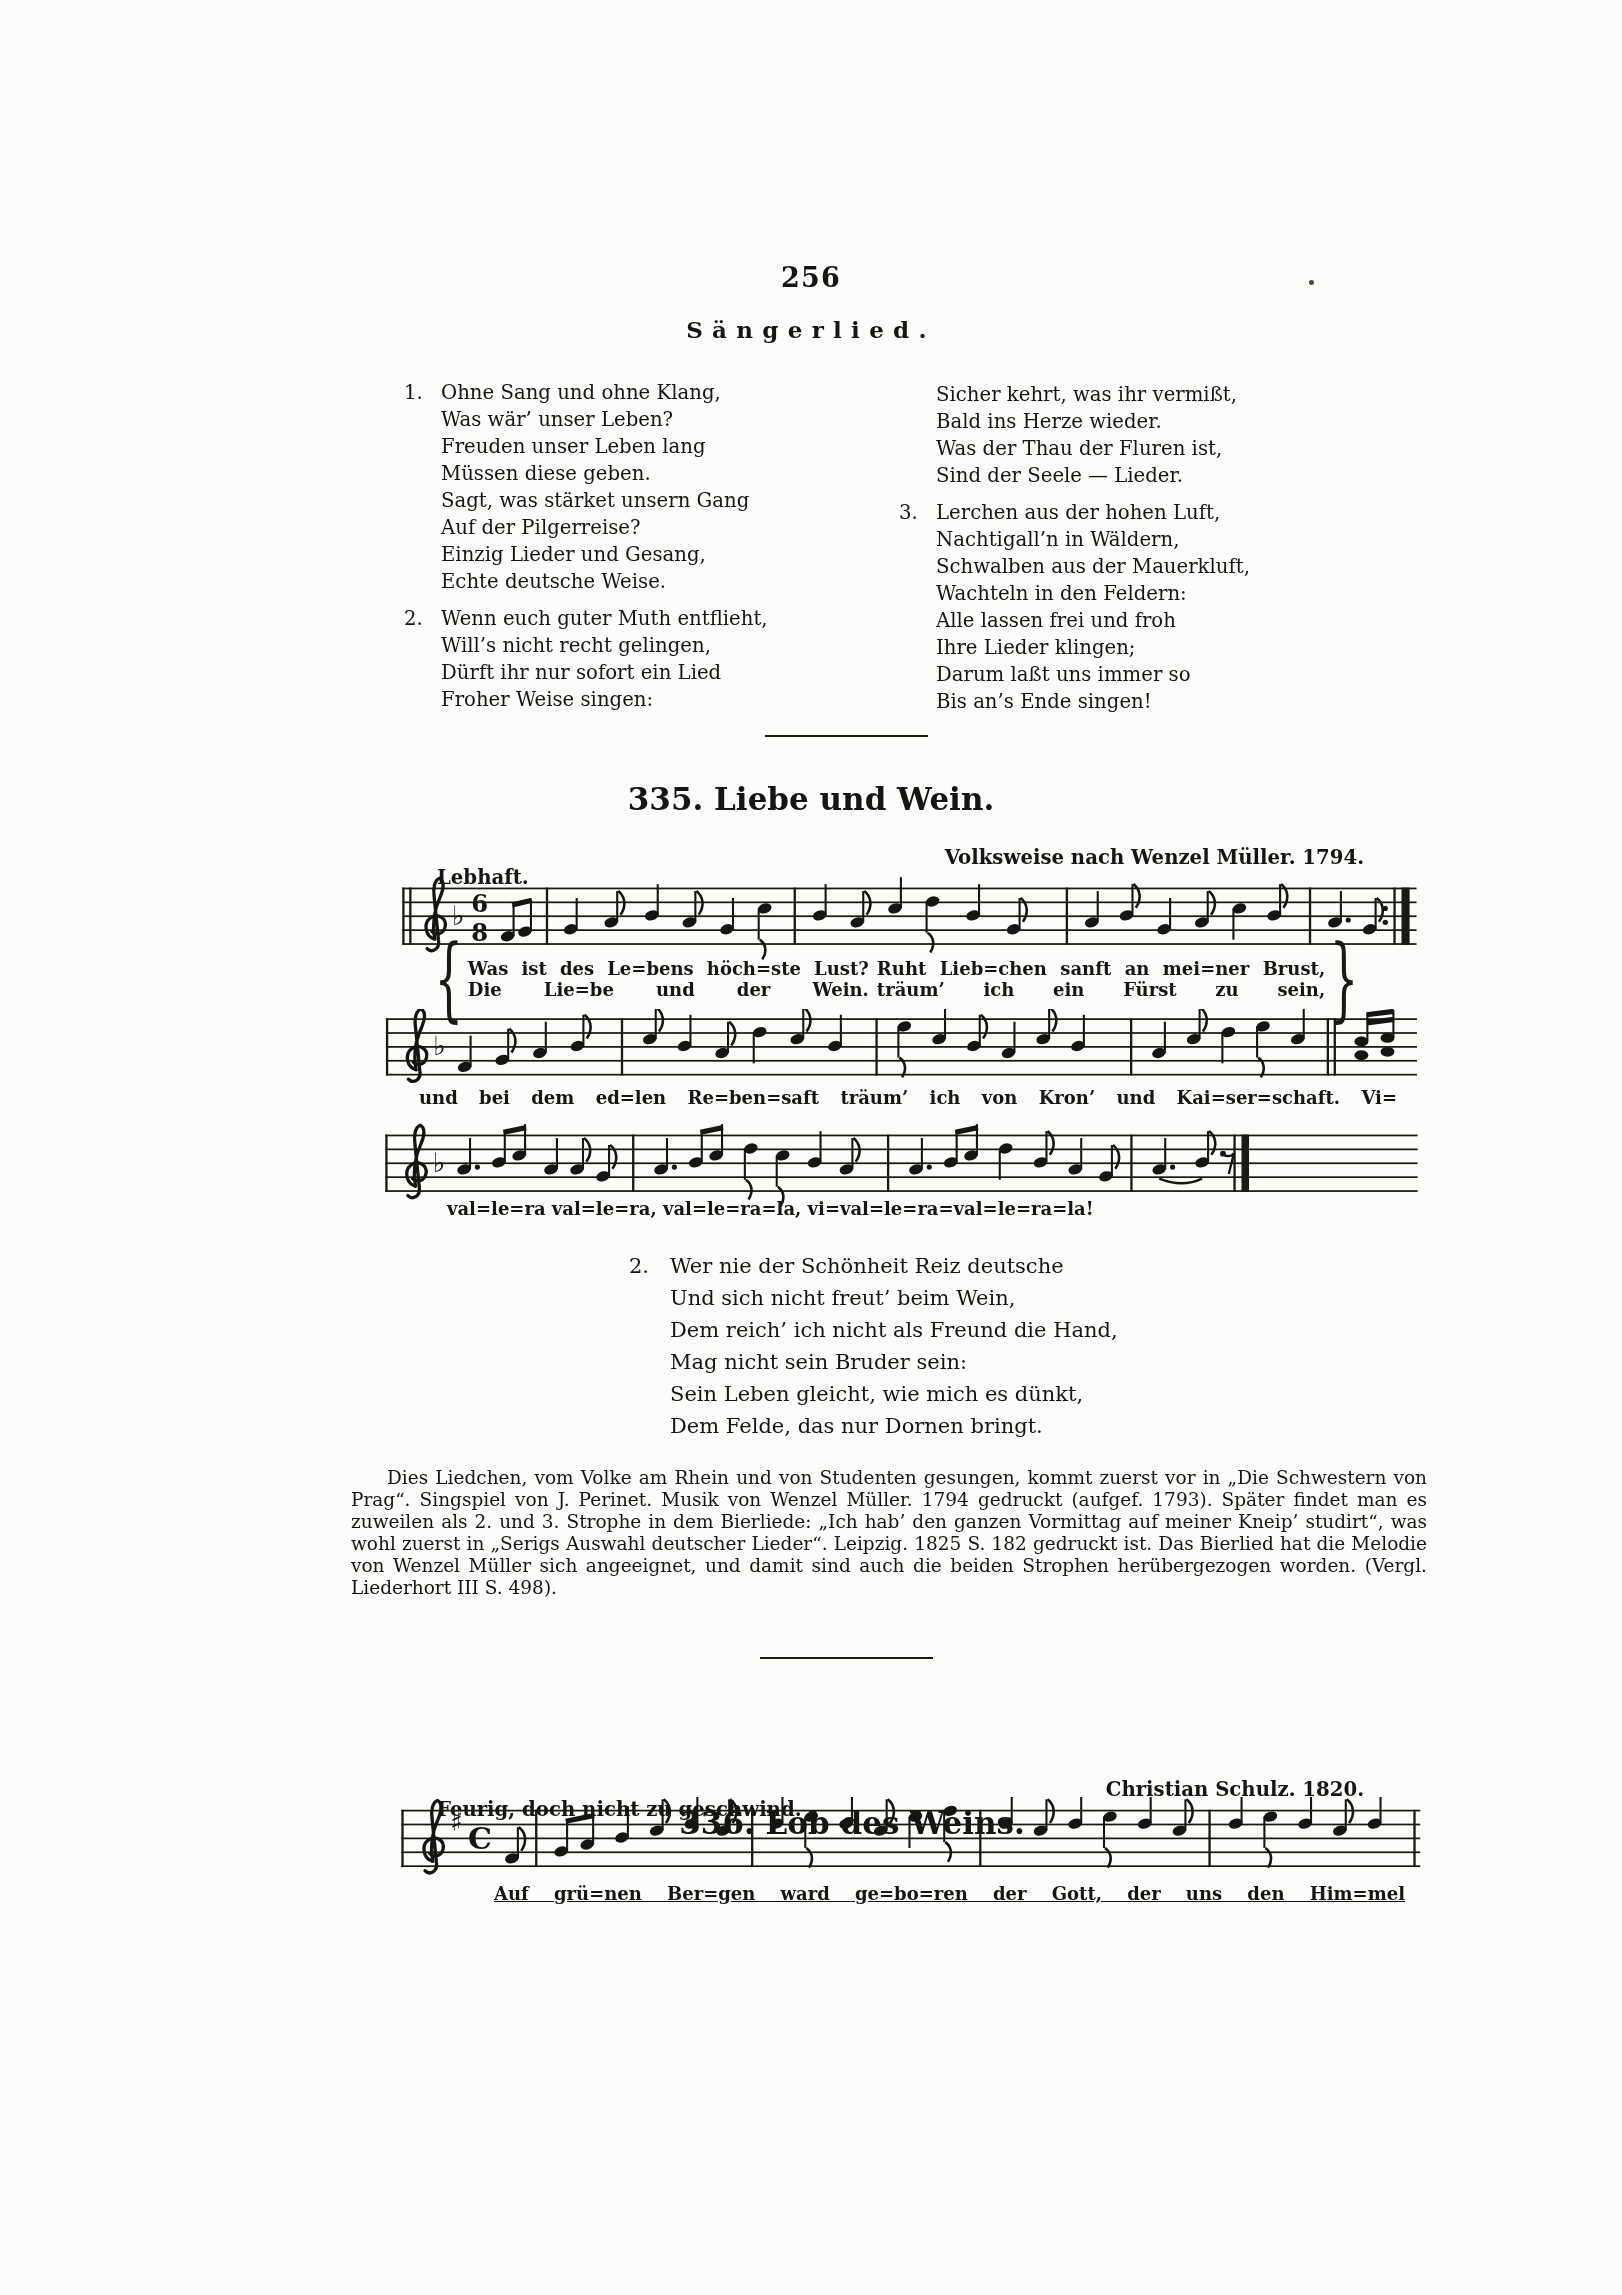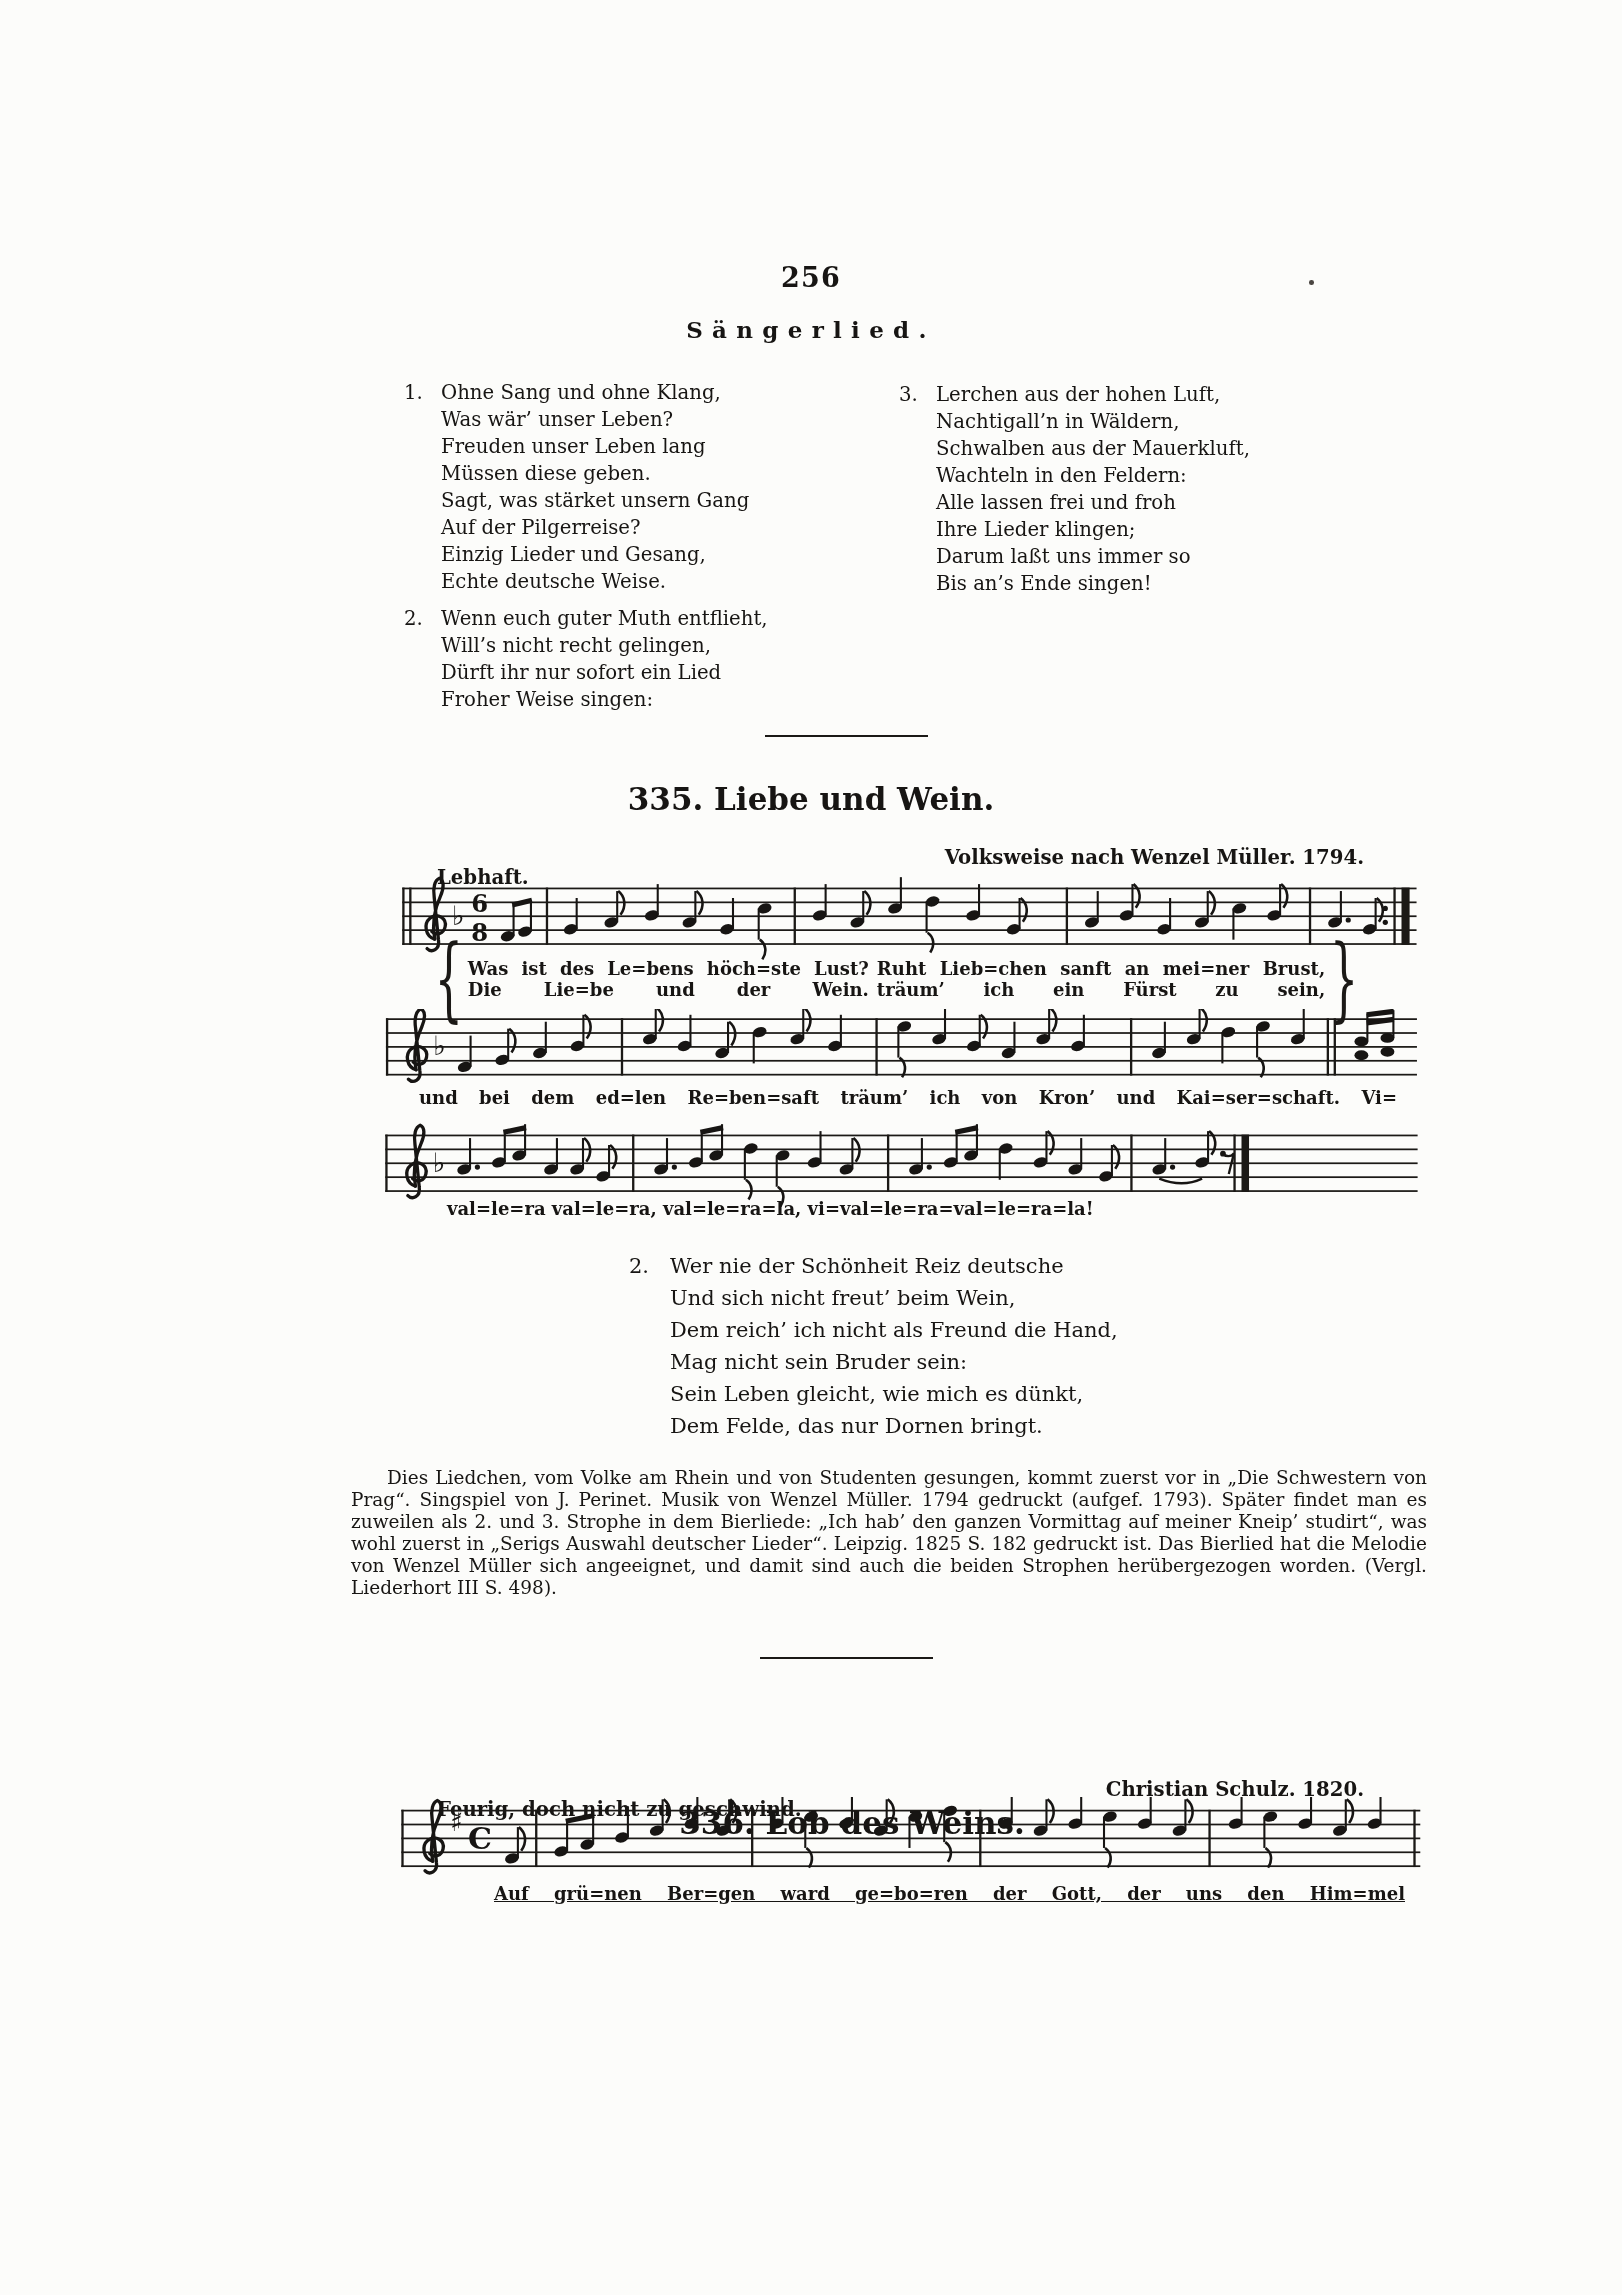--- a/index.html
+++ b/index.html
@@ -106,20 +106,26 @@
       <span class="vnum">2.</span>
       <div>Wenn euch guter Muth entflieht,</div>
       <div>Will’s nicht recht gelingen,</div>
       <div>Dürft ihr nur sofort ein Lied</div>
       <div>Froher Weise singen:</div>
     </div>
   </div>
 
   <div class="abs col col-right">
     <div class="verse">
+      <div>Sicher kehrt, was ihr vermißt,</div>
+      <div>Bald ins Herze wieder.</div>
+      <div>Was der Thau der Fluren ist,</div>
+      <div>Sind der Seele — Lieder.</div>
+    </div>
+    <div class="verse">
       <span class="vnum">3.</span>
       <div>Lerchen aus der hohen Luft,</div>
       <div>Nachtigall’n in Wäldern,</div>
       <div>Schwalben aus der Mauerkluft,</div>
       <div>Wachteln in den Feldern:</div>
       <div>Alle lassen frei und froh</div>
       <div>Ihre Lieder klingen;</div>
       <div>Darum laßt uns immer so</div>
       <div>Bis an’s Ende singen!</div>
     </div>

